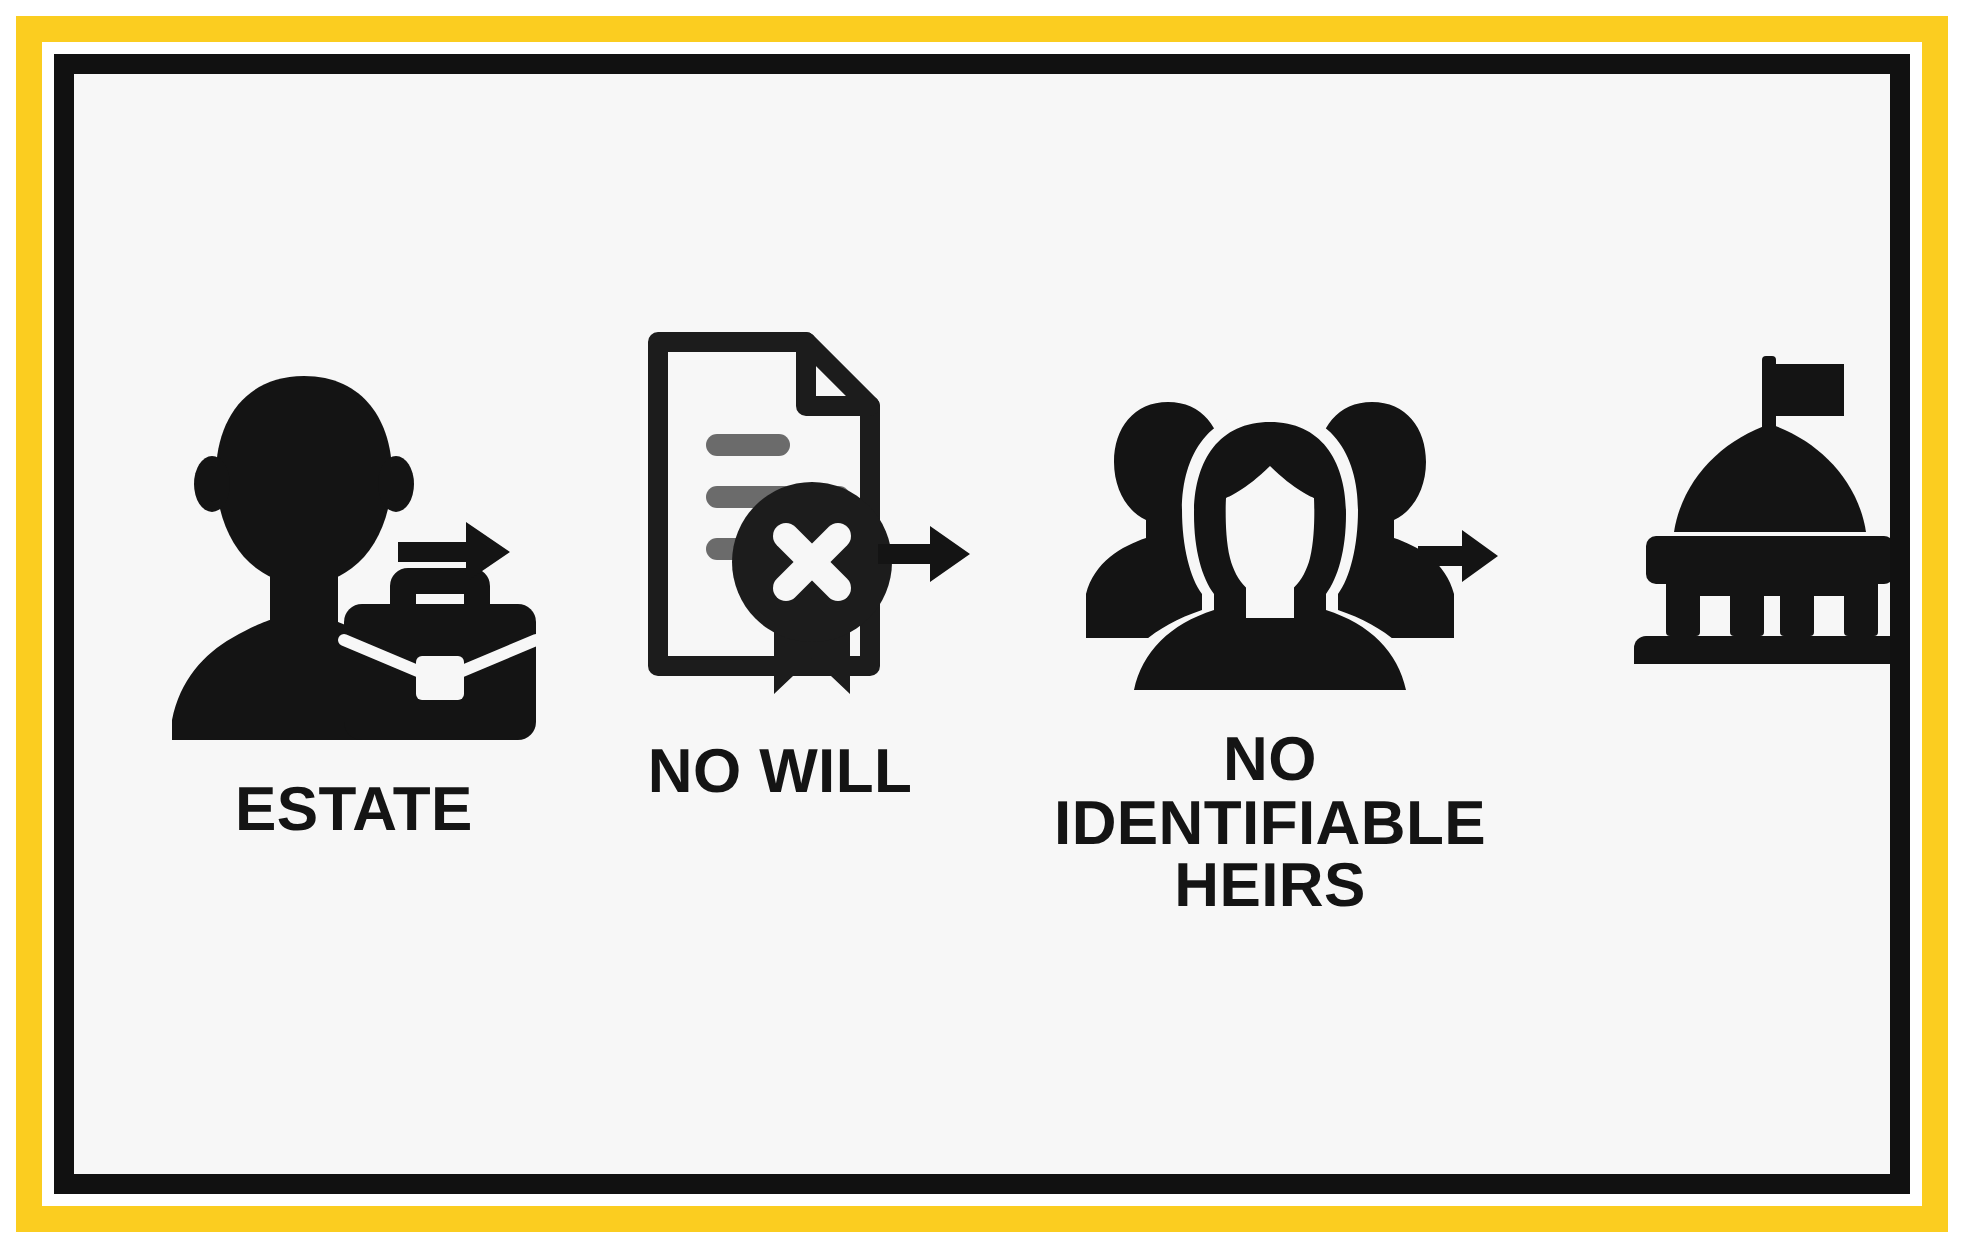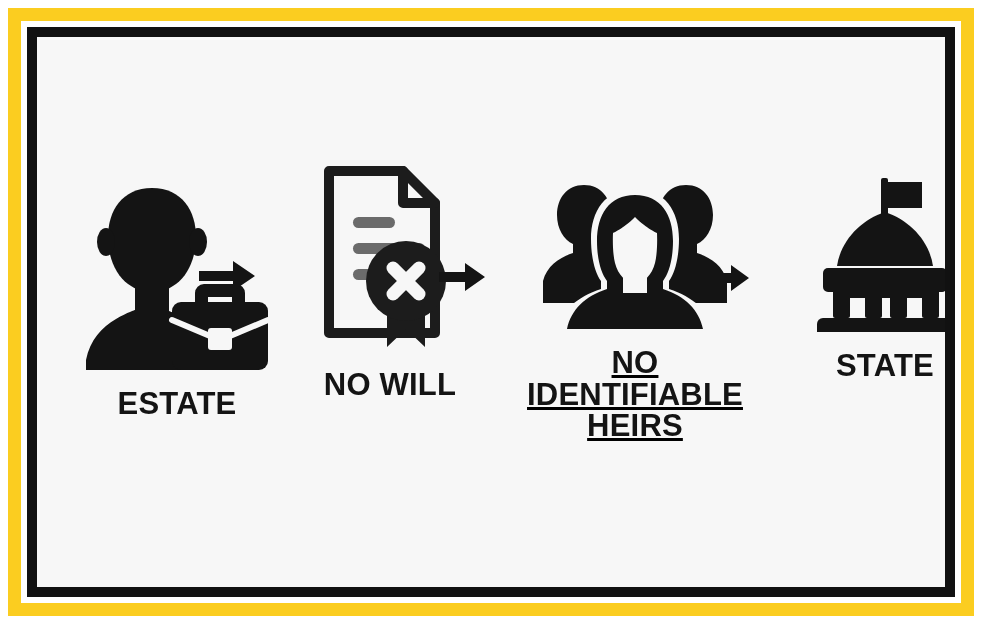--- a/index.html
+++ b/index.html
@@ -81,21 +81,21 @@
     font-family: "Liberation Sans", "DejaVu Sans", sans-serif;
   }
 
   .arrow {
     position: absolute;
   }
 
   
   #step-estate { left: 20px; top: 143px; width: 240px; }
   #step-nowill { left: 228px; top: 124px; width: 250px; }
-  #step-heirs  { left: 448px; top: 140px; width: 300px; text-decoration: underline; }
+  #step-heirs  { left: 448px; top: 156px; width: 300px; }
   #step-state  { left: 723px; top: 137px; width: 250px; }
 
   #arrow-1 { left: 160px; top: 222px; }
   #arrow-2 { left: 400px; top: 224px; }
   #arrow-3 { left: 670px; top: 226px; }
 </style>
 </head>
 <body>
 
 <div id="page">
@@ -224,18 +224,17 @@
               <rect x="50" y="118" width="17" height="26" rx="2"></rect>
               <rect x="75" y="118" width="17" height="26" rx="2"></rect>
               <rect x="107" y="118" width="17" height="26" rx="2"></rect>
 
               <path d="M18 118 h106 v6 h-106 z"></path>
 
               <rect x="2" y="144" width="136" height="22" rx="6"></rect>
             </g>
           </svg>
         </span>
-        <span class="step-label">STATE</span>
       </div>
 
     </div>
   </div>
 </div>
 
 </body></html>

